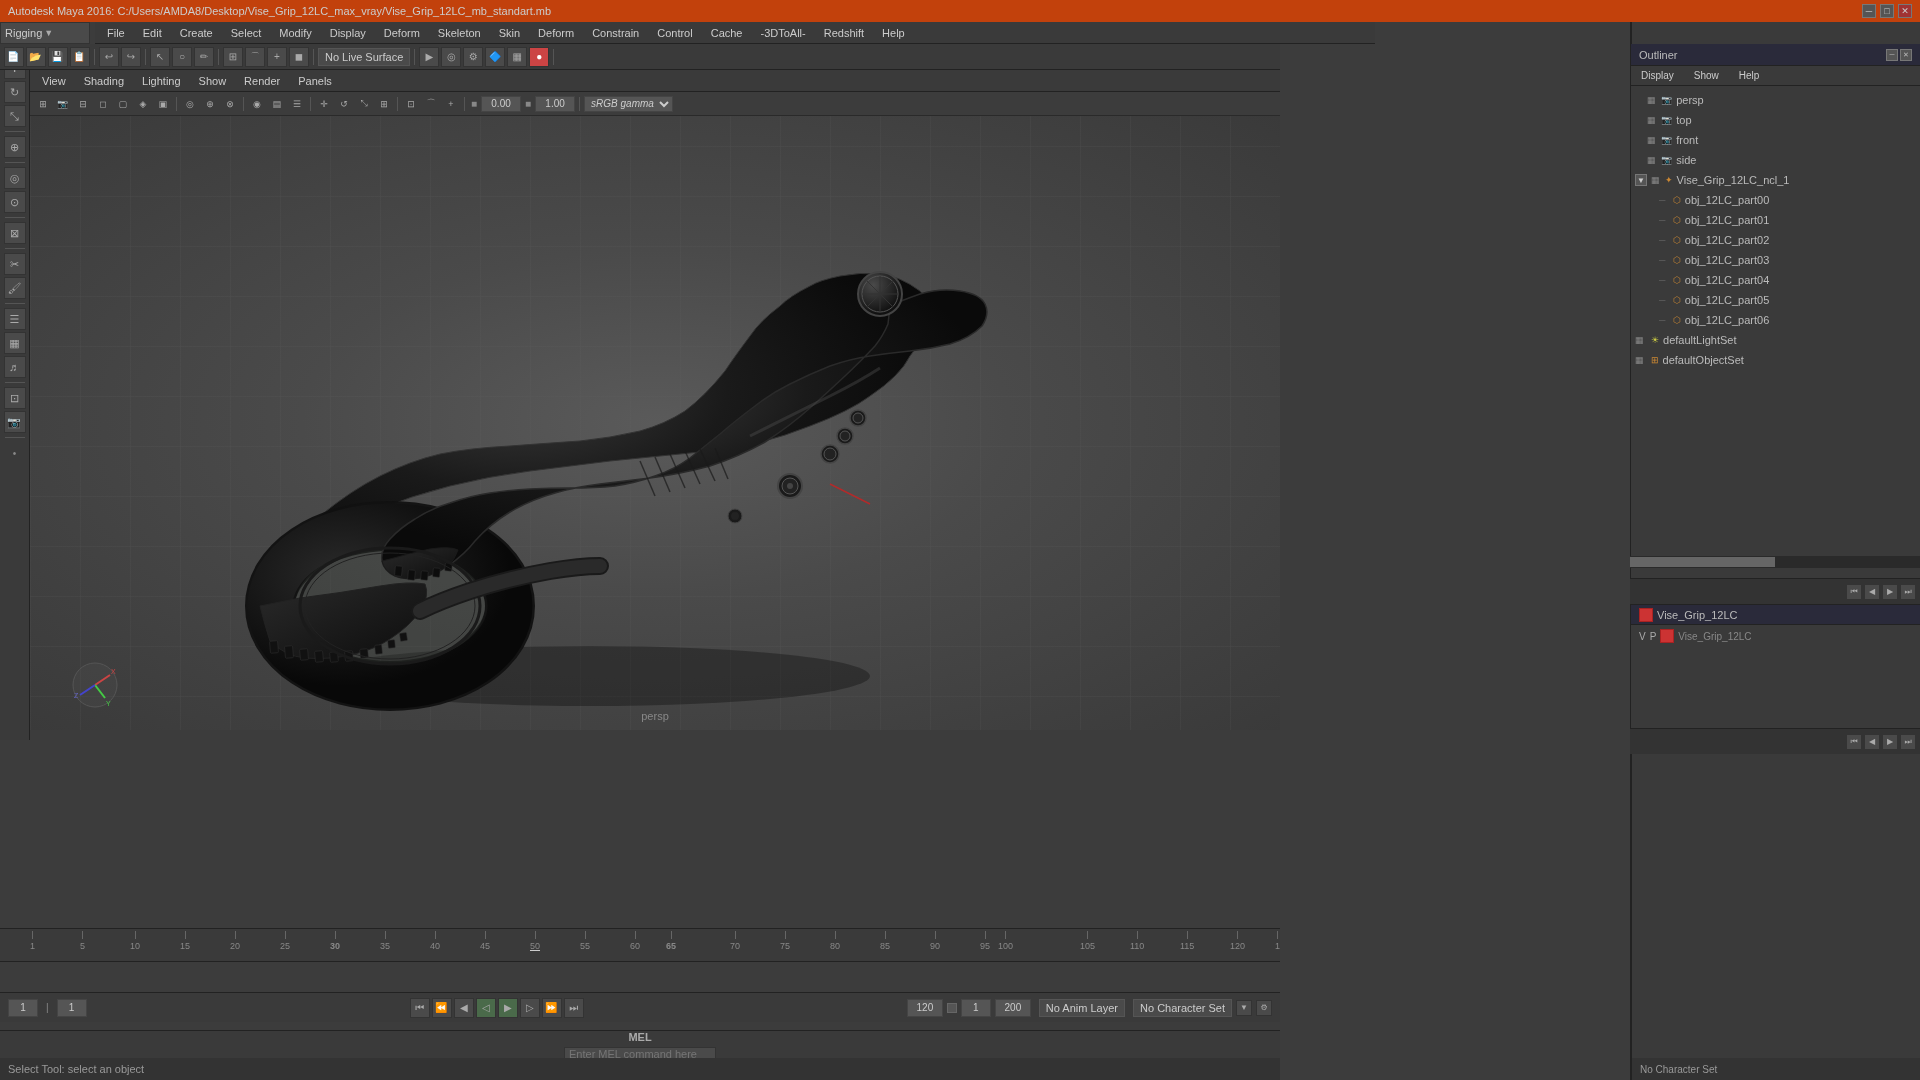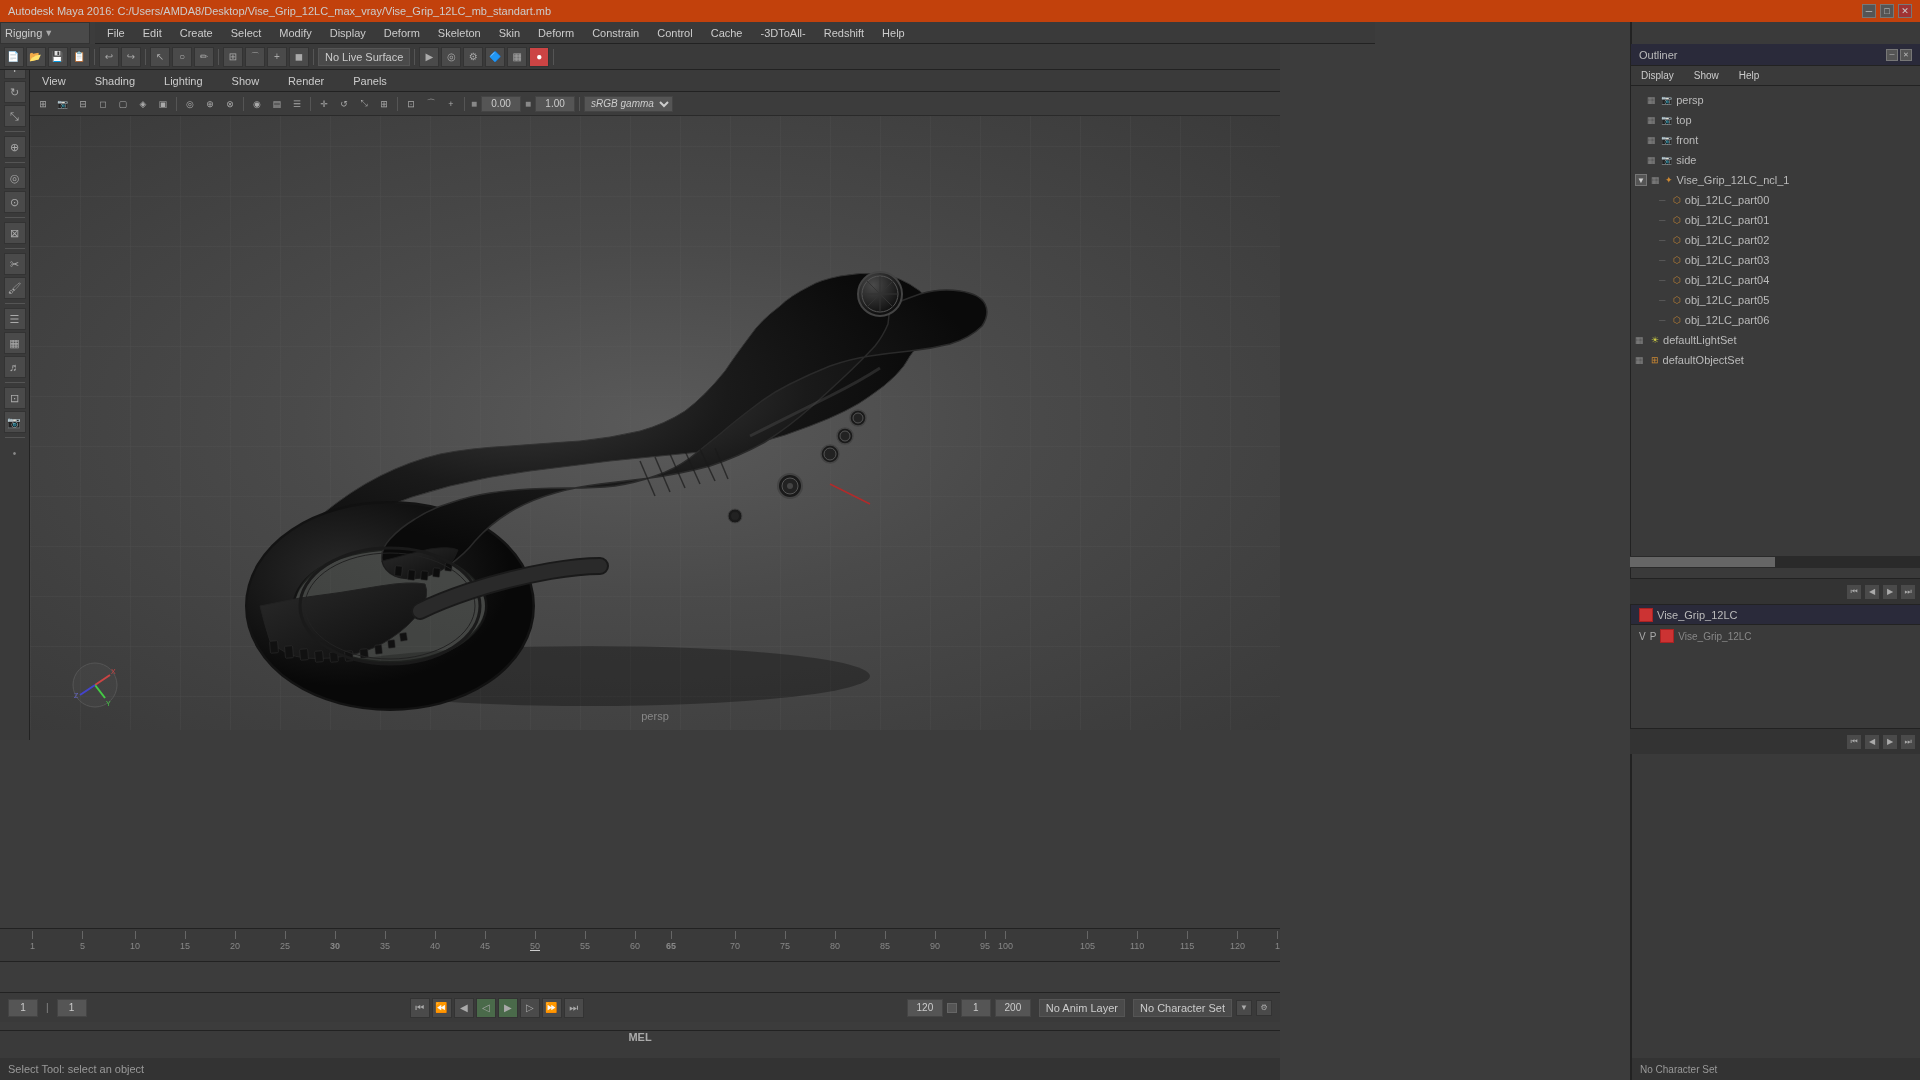--- a/index.html
+++ b/index.html
@@ -137,21 +137,21 @@
     #viewport-menu {
       position: absolute;
       top: 70px;
       left: 30px;
       width: 1250px;
       height: 22px;
       background: #3a3a3a;
       display: flex;
       align-items: center;
       padding: 0 4px;
-      gap: 13px;
+      gap: 2px;
       border-bottom: 1px solid #222;
       z-index: 97;
     }
 
     
     #viewport-toolbar {
       position: absolute;
       top: 92px;
       left: 30px;
       width: 1250px;
@@ -1110,20 +1110,21 @@
 
   <div style="display:flex; align-items:center; gap:4px; margin-left:4px;">
     <div class="toolbar-label">No Character Set</div>
     <div class="toolbar-btn" style="width:16px; height:16px; font-size:8px;">▼</div>
     <div class="toolbar-btn" style="width:16px; height:16px; font-size:8px;">⚙</div>
   </div>
 </div>
 
 <div id="mel-bar" style="bottom:22px;flex-direction:column;">
   <span class="mel-label">MEL</span>
+  <input class="mel-input" value="" placeholder="Enter MEL command here" style="">
 </div>
 
 <div id="help-line">
   <span>Select Tool: select an object</span>
 </div>
 
 <div id="right-status">
   <span>No Character Set</span>
 </div>
 

